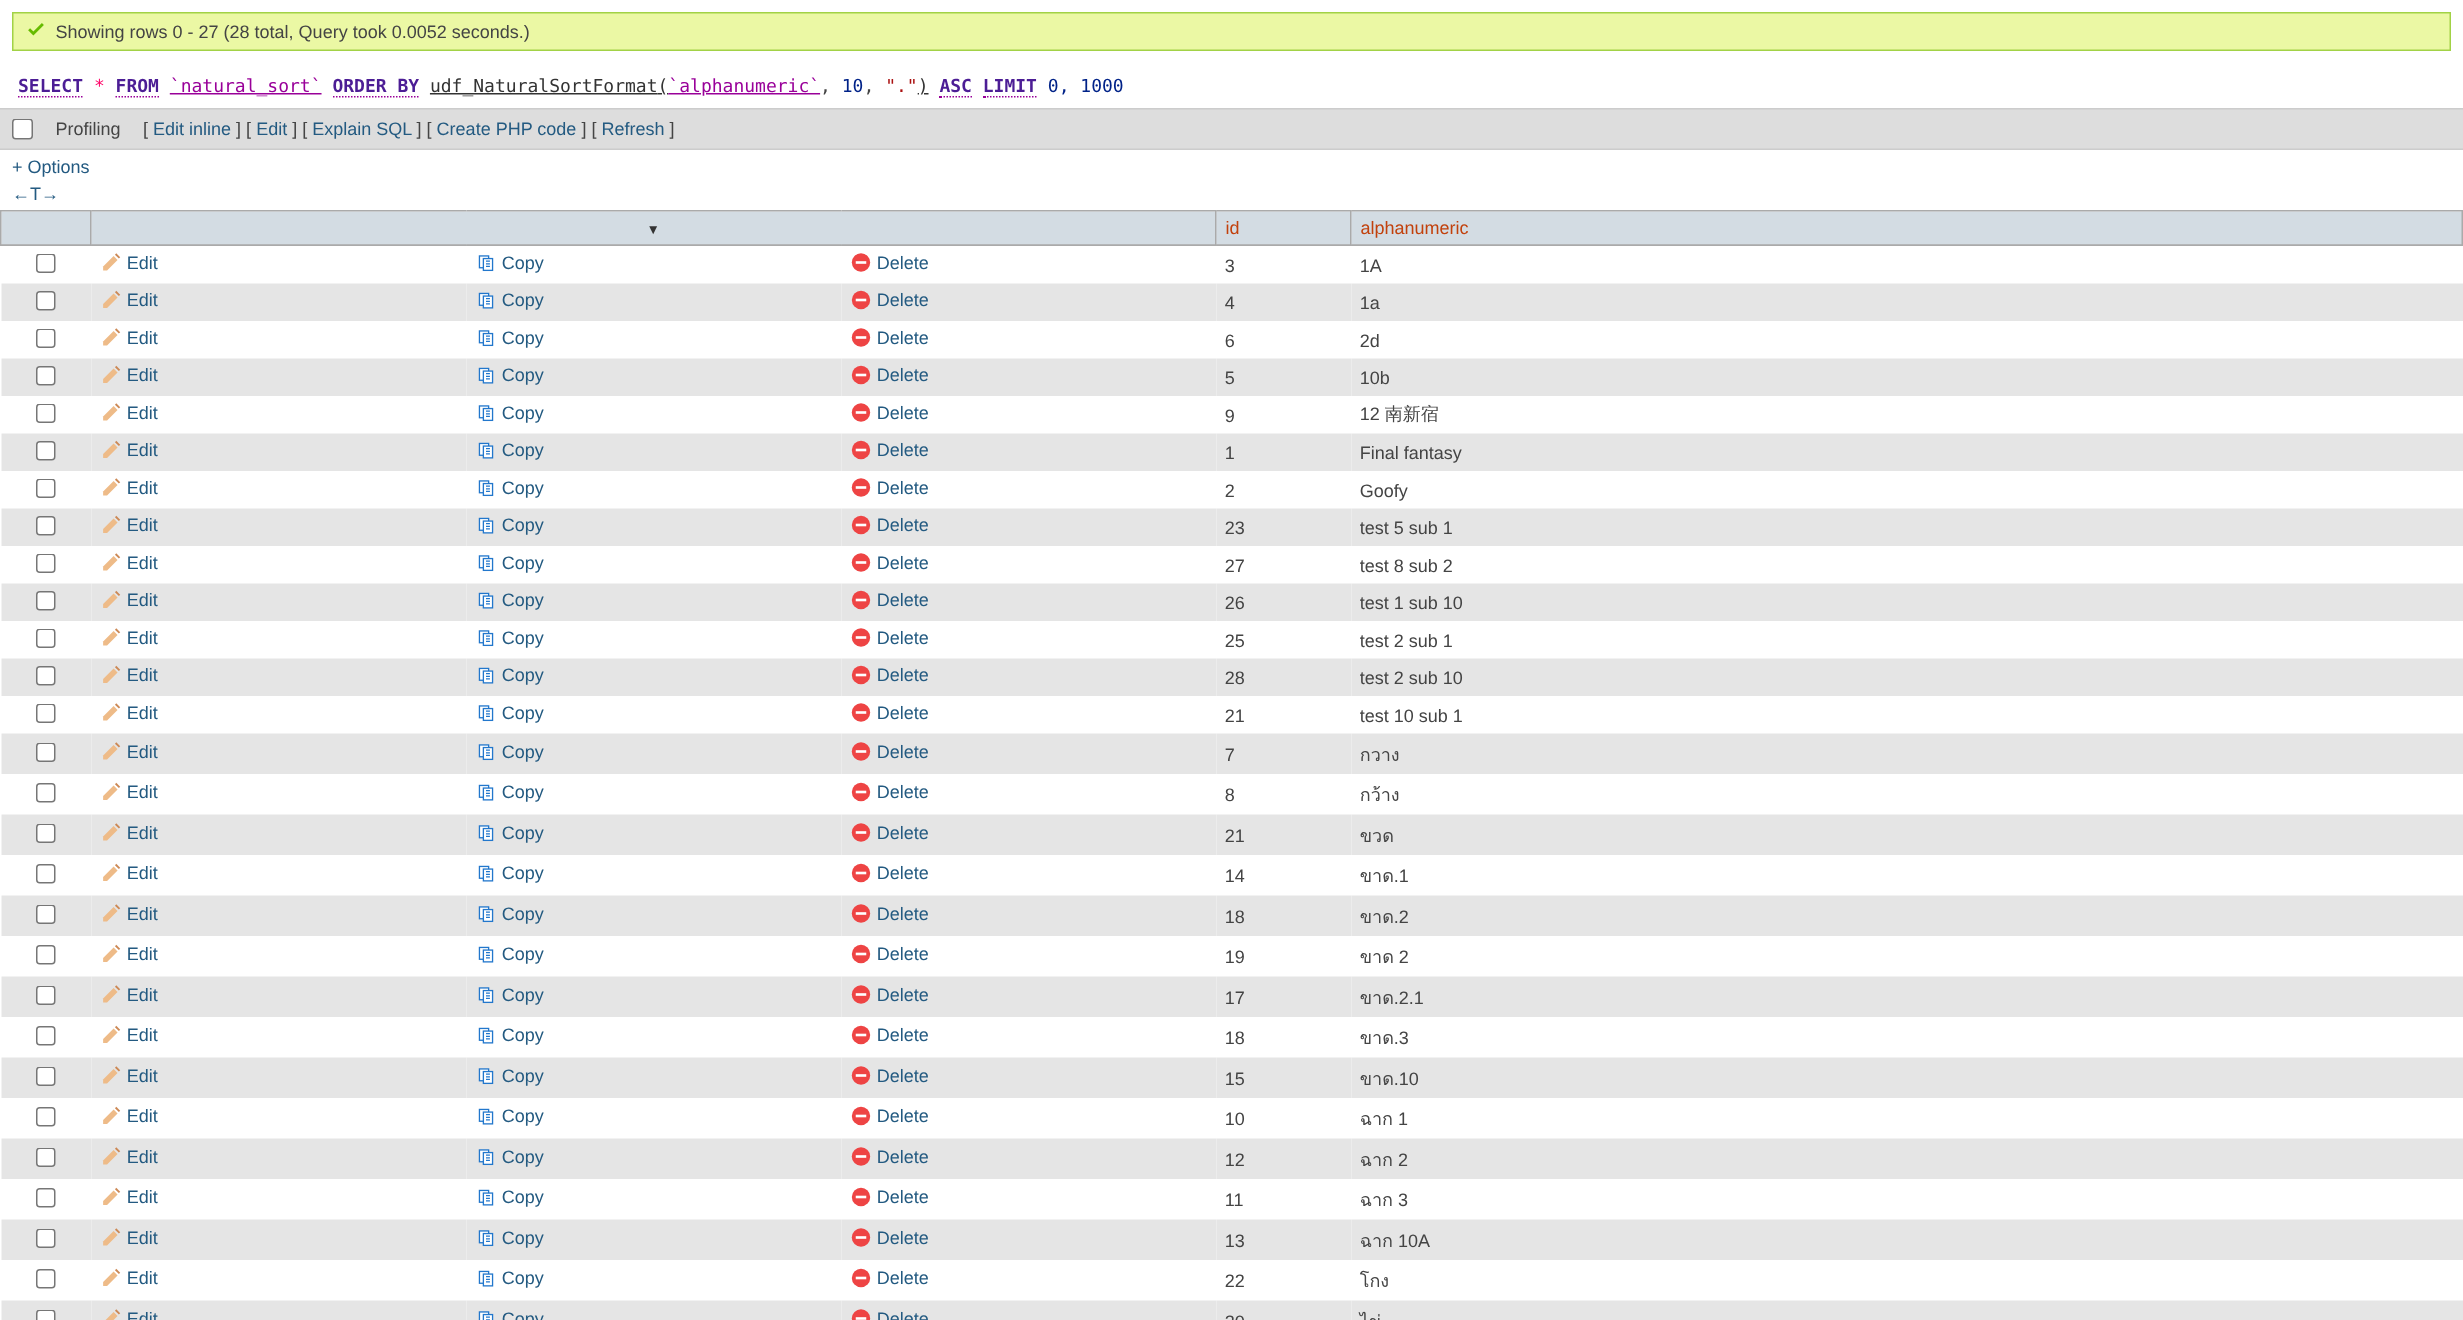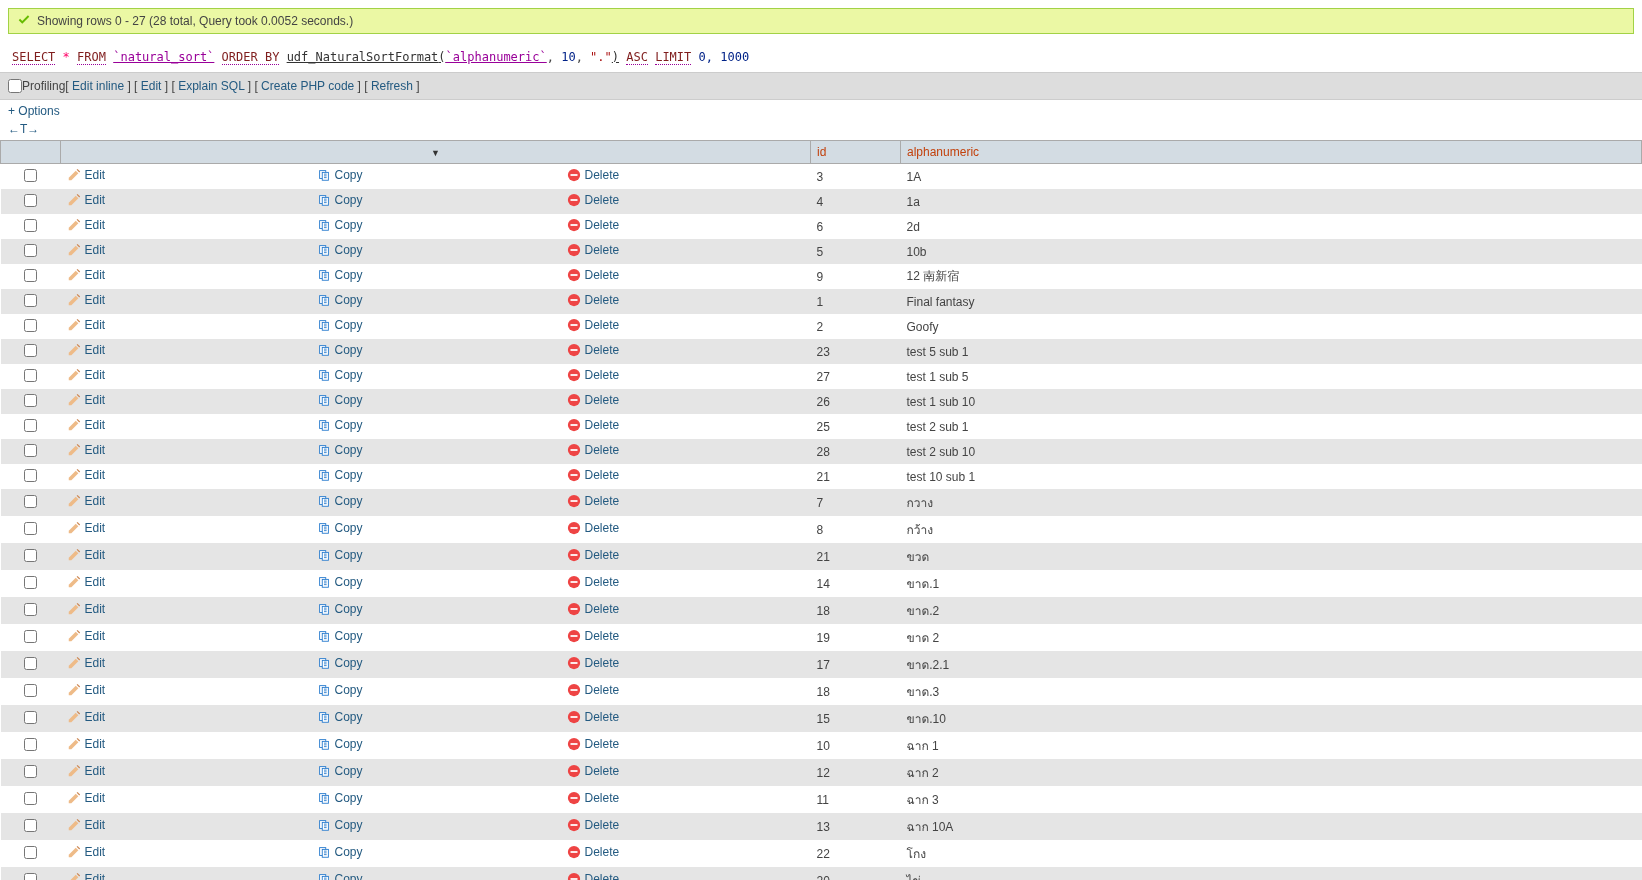--- a/index.html
+++ b/index.html
@@ -3,28 +3,28 @@
 <meta charset="utf-8">
 <style>
 * { box-sizing: border-box; margin: 0; padding: 0; }
 body { font-family: sans-serif; font-size: 12px; color: #444; background: #fff; }
 
 .success-msg { background: #ebf8a4; border: 1px solid #a2d246; padding: 5px 8px; margin: 8px; display: flex; align-items: center; gap: 6px; }
 .check-icon { width: 14px; height: 14px; display: inline-block; }
 .check-icon svg { width: 100%; height: 100%; }
 
 .sql-box { background: #fff; padding: 8px 12px; font-family: Consolas, monospace; font-size: 12px; }
-.sql-kw { color: #7f1d1d; border-bottom: 1px dotted #909; }
+.sql-kw { color: #4c1d95; border-bottom: 1px dotted #909; font-weight: bold; }
 .sql-star { color: #f06; }
 .sql-tick { color: #909; text-decoration: underline; }
 .sql-func { color: #333; text-decoration: underline; }
 .sql-str { color: #a11; }
 .sql-num { color: #028; }
 
-.profiling-bar { background: #ddd; border-top: 1px solid #ccc; border-bottom: 1px solid #ccc; padding: 6px 8px; display: flex; align-items: center; gap: 0; }
+.profiling-bar { background: #ddd; border-top: 1px solid #ccc; border-bottom: 1px solid #ccc; padding: 6px 8px; display: flex; align-items: center; gap: 15px; }
 .profiling-bar input[type=checkbox] { width: 14px; height: 14px; }
 .profiling-bar .link { color: #235a81; text-decoration: none; cursor: pointer; }
 .profiling-bar .bracket { color: #444; }
 
 .options-link { color: #235a81; cursor: pointer; padding: 4px 8px; display: inline-block; }
 .navbar { padding: 0 8px 4px; color: #235a81; }
 .navbar span { cursor: pointer; }
 
 table.results { width: 100%; border-collapse: collapse; }
 table.results thead th { background: #d3dce3; border: 1px solid #aaa; padding: 4px 6px; text-align: left; font-weight: normal; color: #c2410c; cursor: pointer; }
@@ -324,21 +324,21 @@
             <span>Copy</span>
           </span></td>
         <td class="action"><span class="action-link">
             <span class="icon-delete"><svg viewBox="0 0 16 16">
                 <circle cx="8" cy="8" r="7" fill="#e44"></circle>
                 <rect x="4" y="7" width="8" height="2" fill="#fff"></rect>
               </svg></span>
             <span>Delete</span>
           </span></td>
         <td class="id-cell">27</td>
-        <td>test 1 sub 5</td>
+        <td>test 8 sub 2</td>
       </tr>
       <tr class="odd">
         <td class="check"><input type="checkbox" style=""></td>
         <td class="action"><span class="action-link">
             <span class="icon-edit"><svg viewBox="0 0 16 16">
                 <path fill="#eb8" d="M2 11l8-8 3 3-8 8H2z"></path>
                 <path fill="#c85" d="M11 2l1-1 3 3-1 1z"></path>
               </svg></span>
             <span>Edit</span>
           </span></td>

